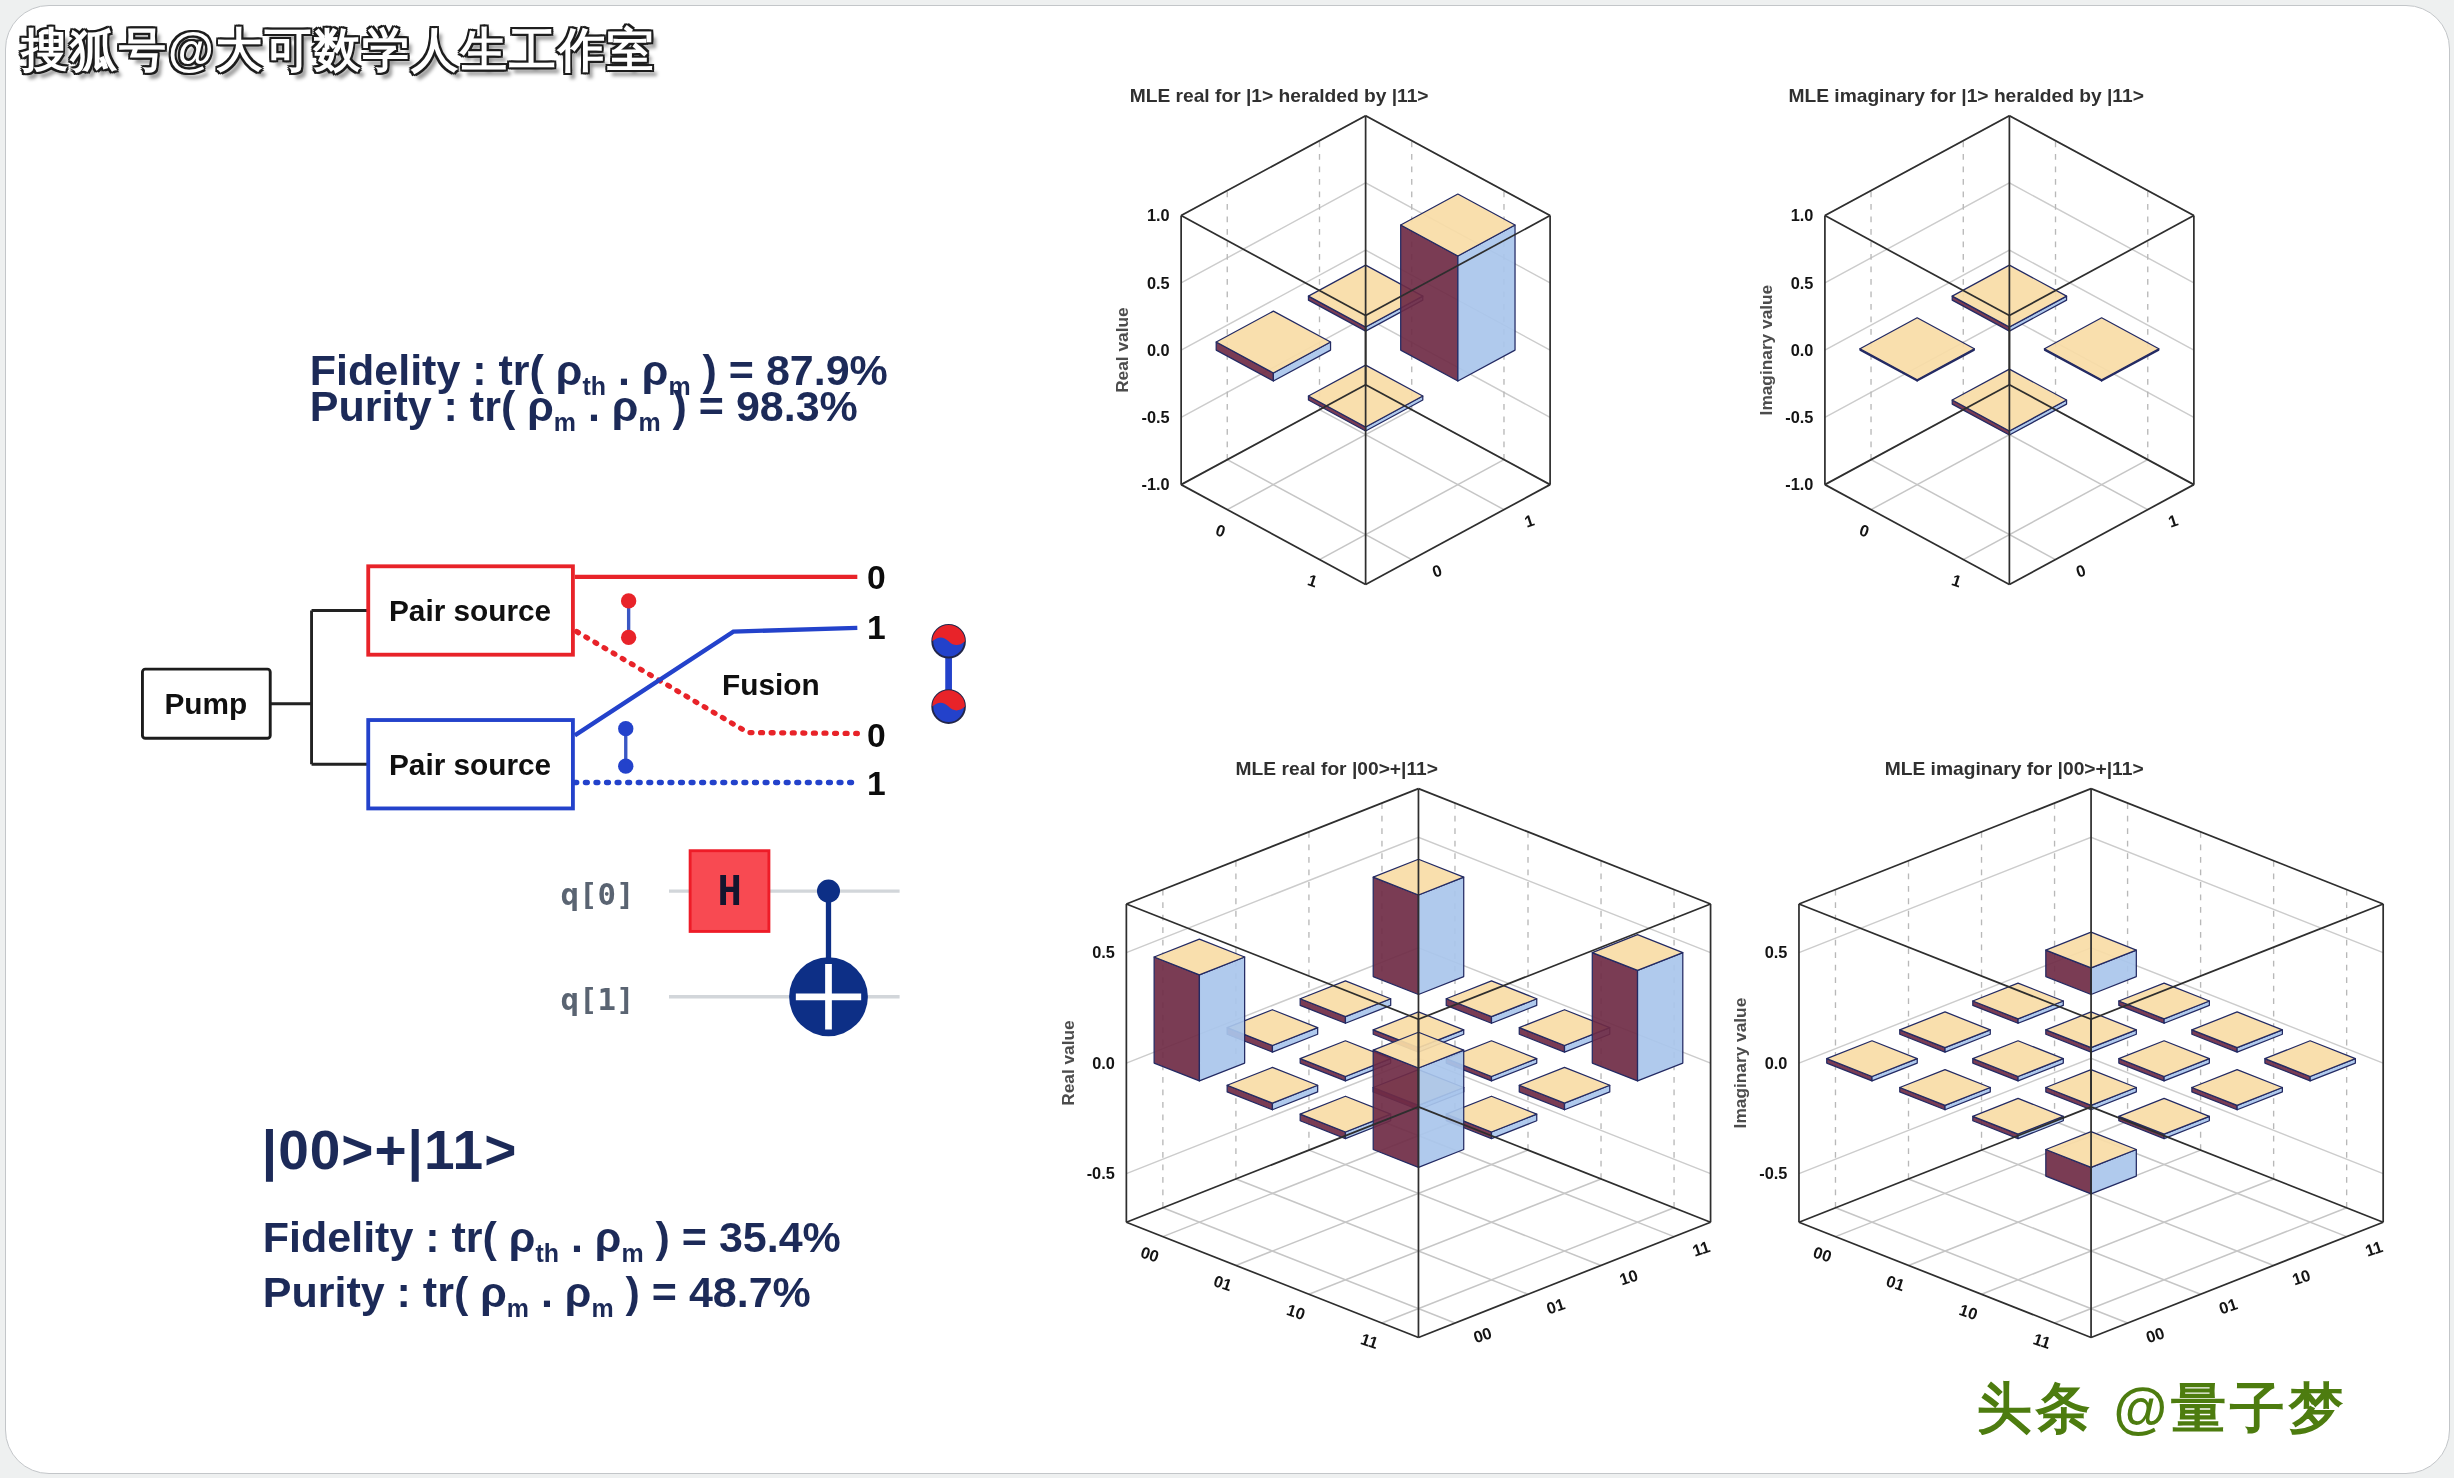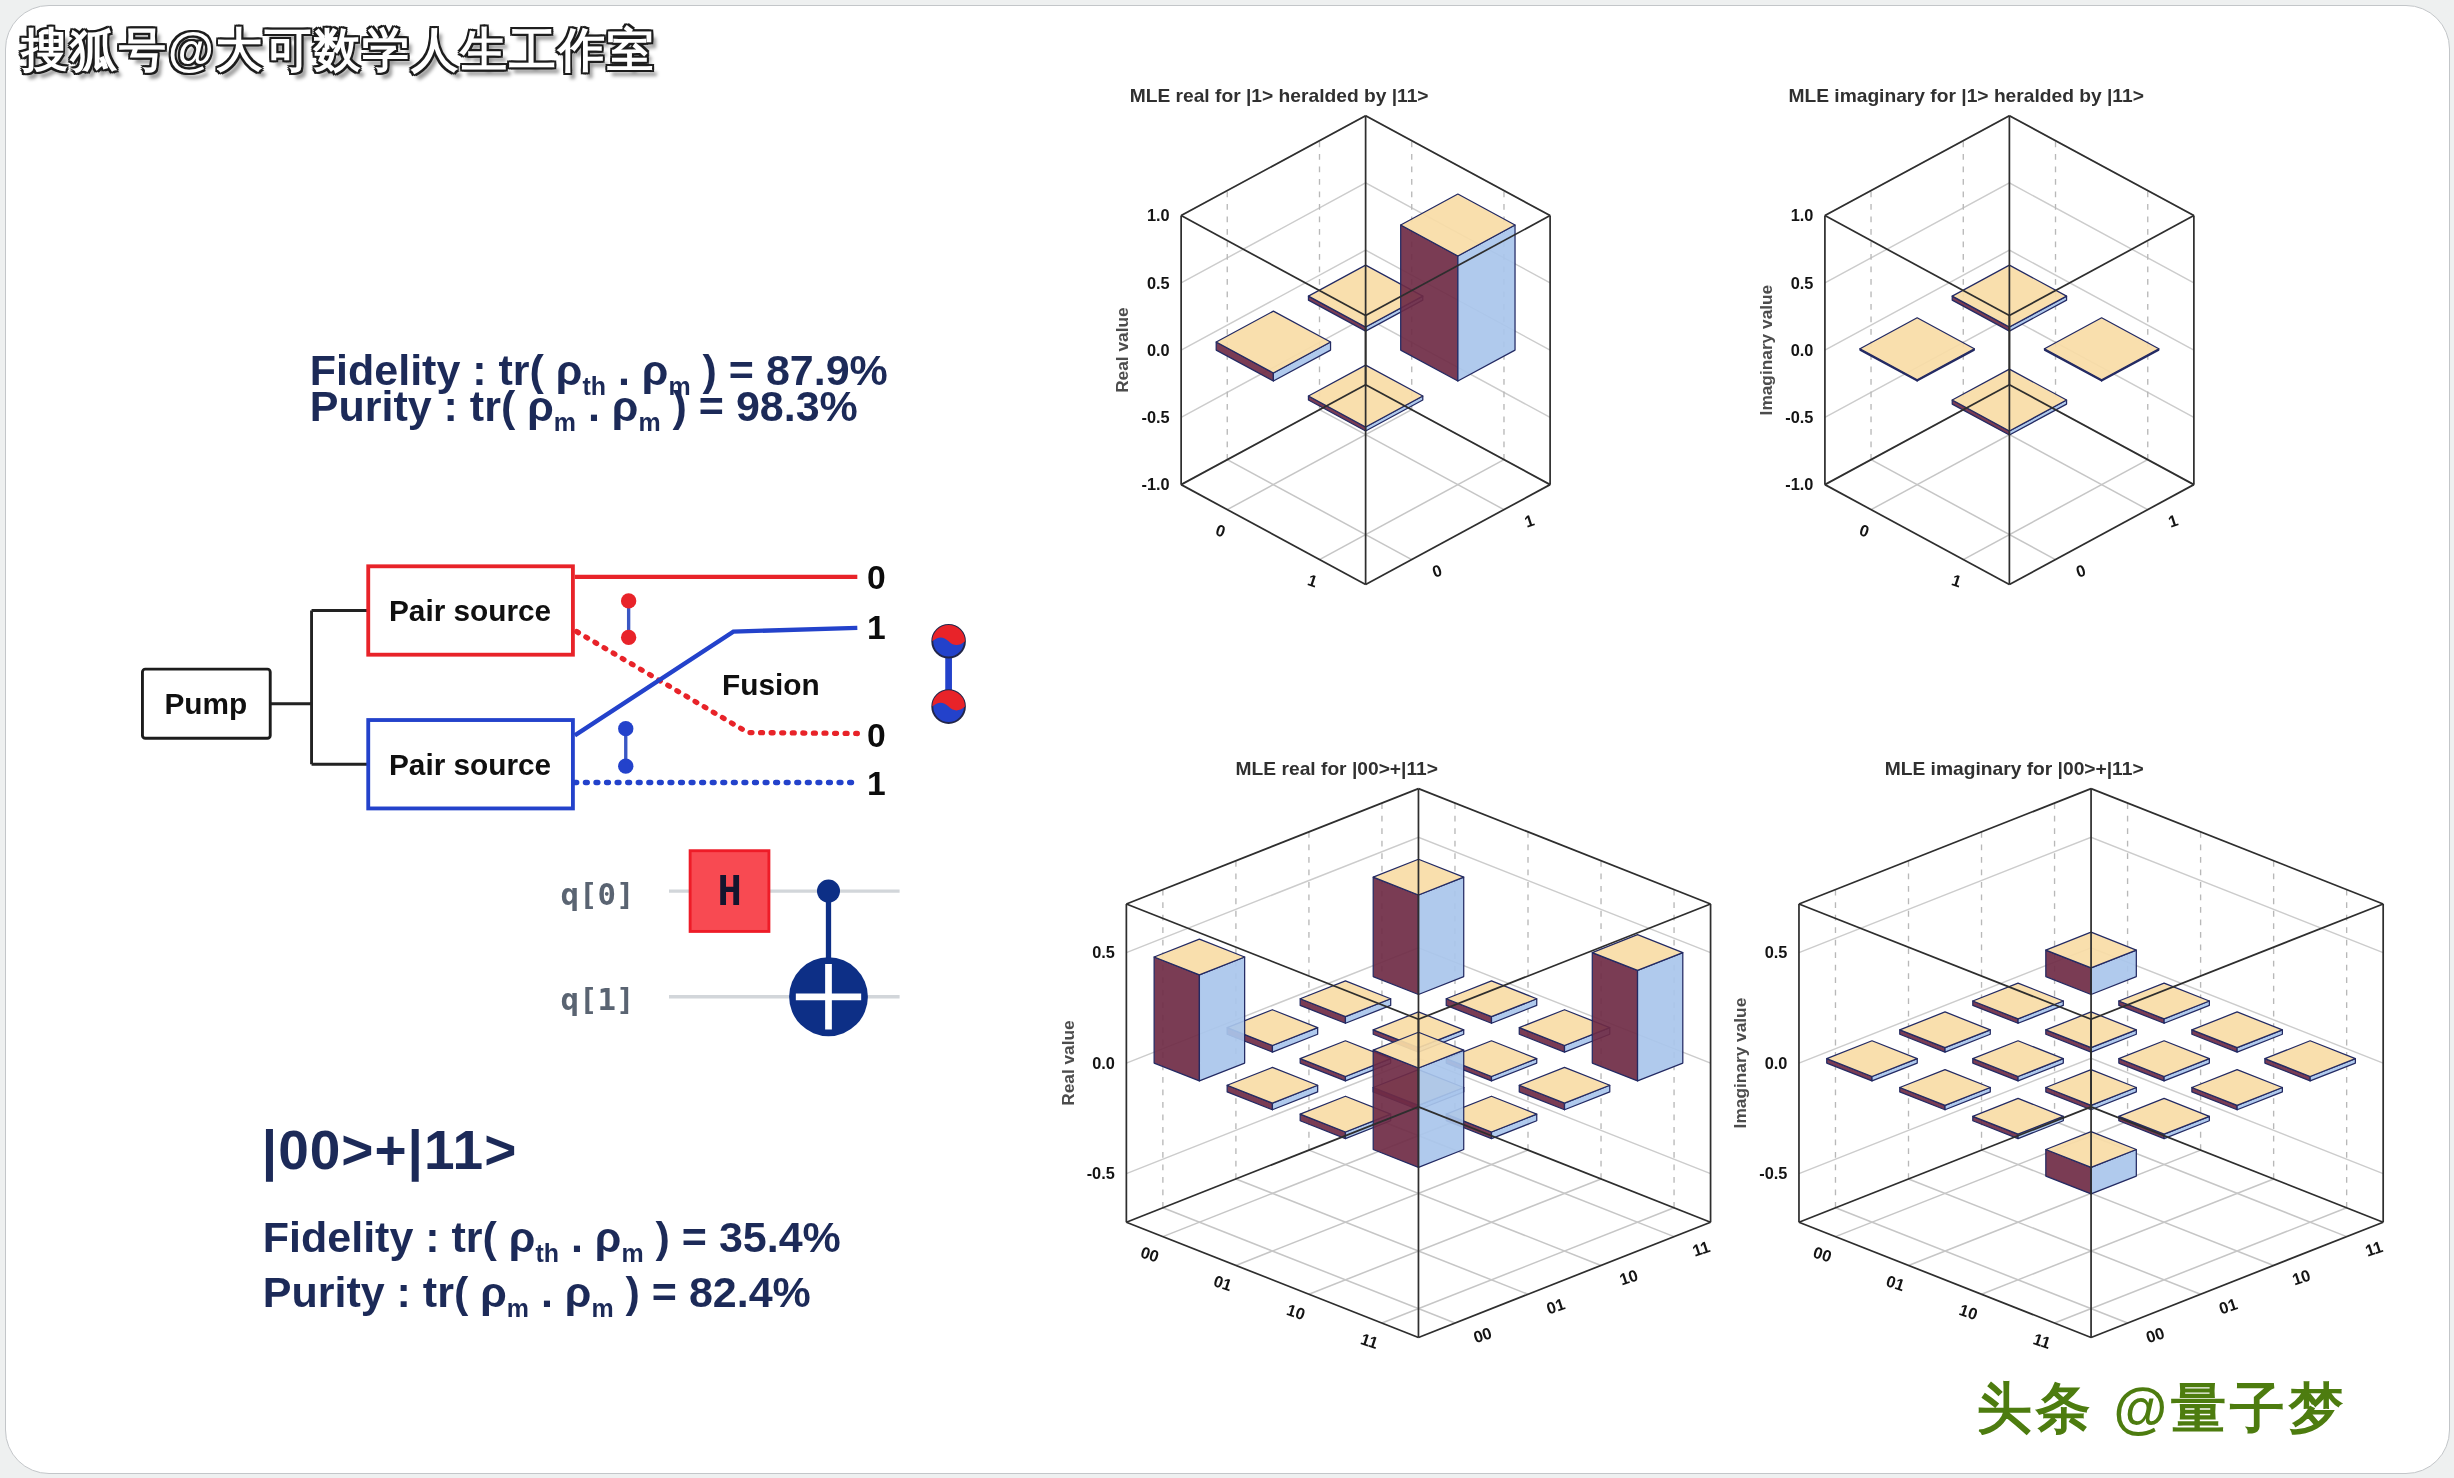--- a/index.html
+++ b/index.html
@@ -419,18 +419,18 @@
       <circle cx="856" cy="1031" r="41" fill="#0d2f86"></circle>
       <path d="M822 1031 H890 M856 997 V1065" stroke="#ffffff" stroke-width="7" fill="none"></path>
     </g>
   </svg>
 
   <div class="fline f1"><span>Fidelity : tr( ρ</span><sub>th</sub><span> . ρ</span><sub>m</sub><span> ) = 87.9%</span></div>
   <div class="fline p1"><span>Purity : tr( ρ</span><sub>m</sub><span> . ρ</span><sub>m</sub><span> ) = 98.3%</span></div>
 
   <div class="ket-title t2">|00&gt;+|11&gt;</div>
   <div class="fline f2"><span>Fidelity : tr( ρ</span><sub>th</sub><span> . ρ</span><sub>m</sub><span> ) = 35.4%</span></div>
-  <div class="fline p2"><span>Purity : tr( ρ</span><sub>m</sub><span> . ρ</span><sub>m</sub><span> ) = 82.4%</span></div>
+  <div class="fline p2"><span>Purity : tr( ρ</span><sub>m</sub><span> . ρ</span><sub>m</sub><span> ) = 48.7%</span></div>
 
   <div class="wm-top">搜狐号@大可数学人生工作室</div>
   <div class="wm-bottom">头条 @量子梦</div>
 </div>
 
 
 </body></html>

